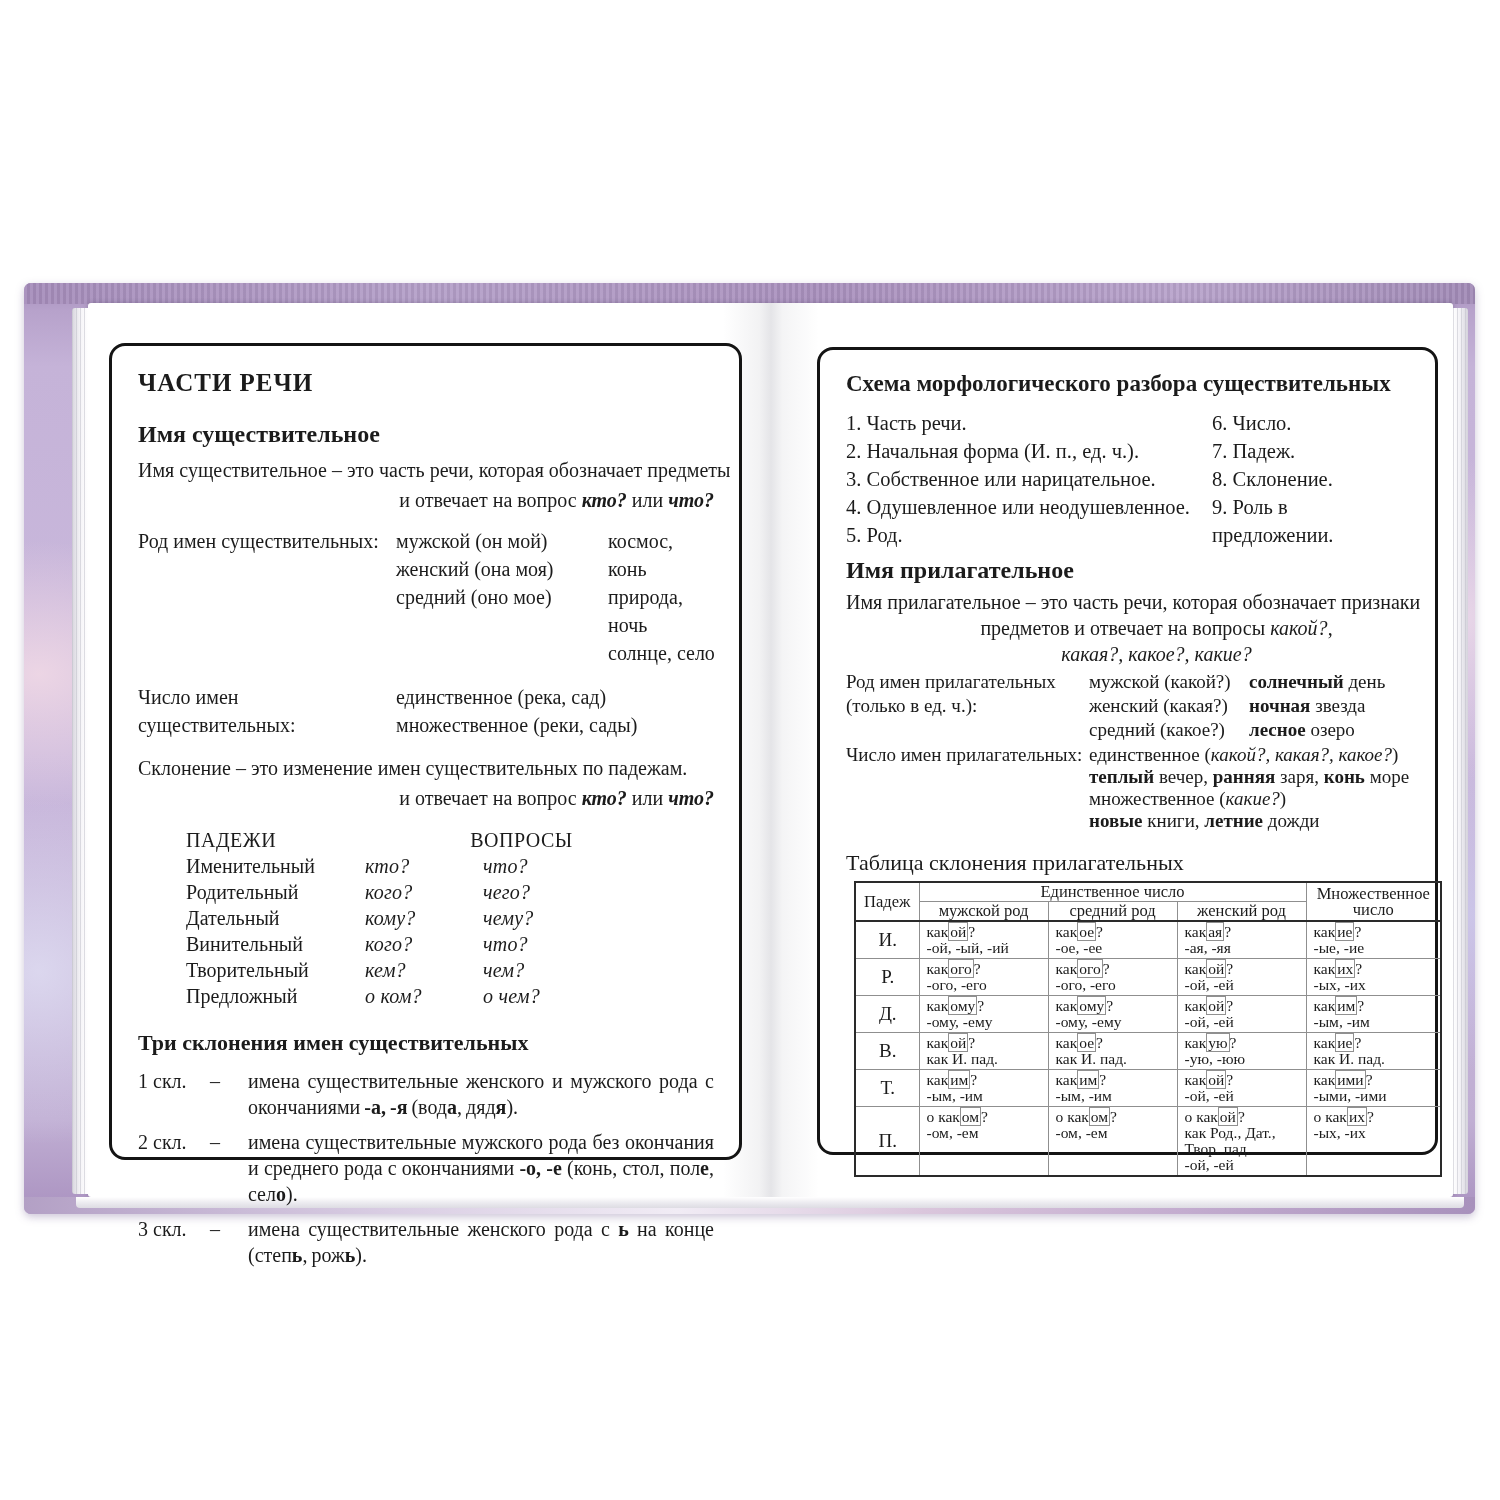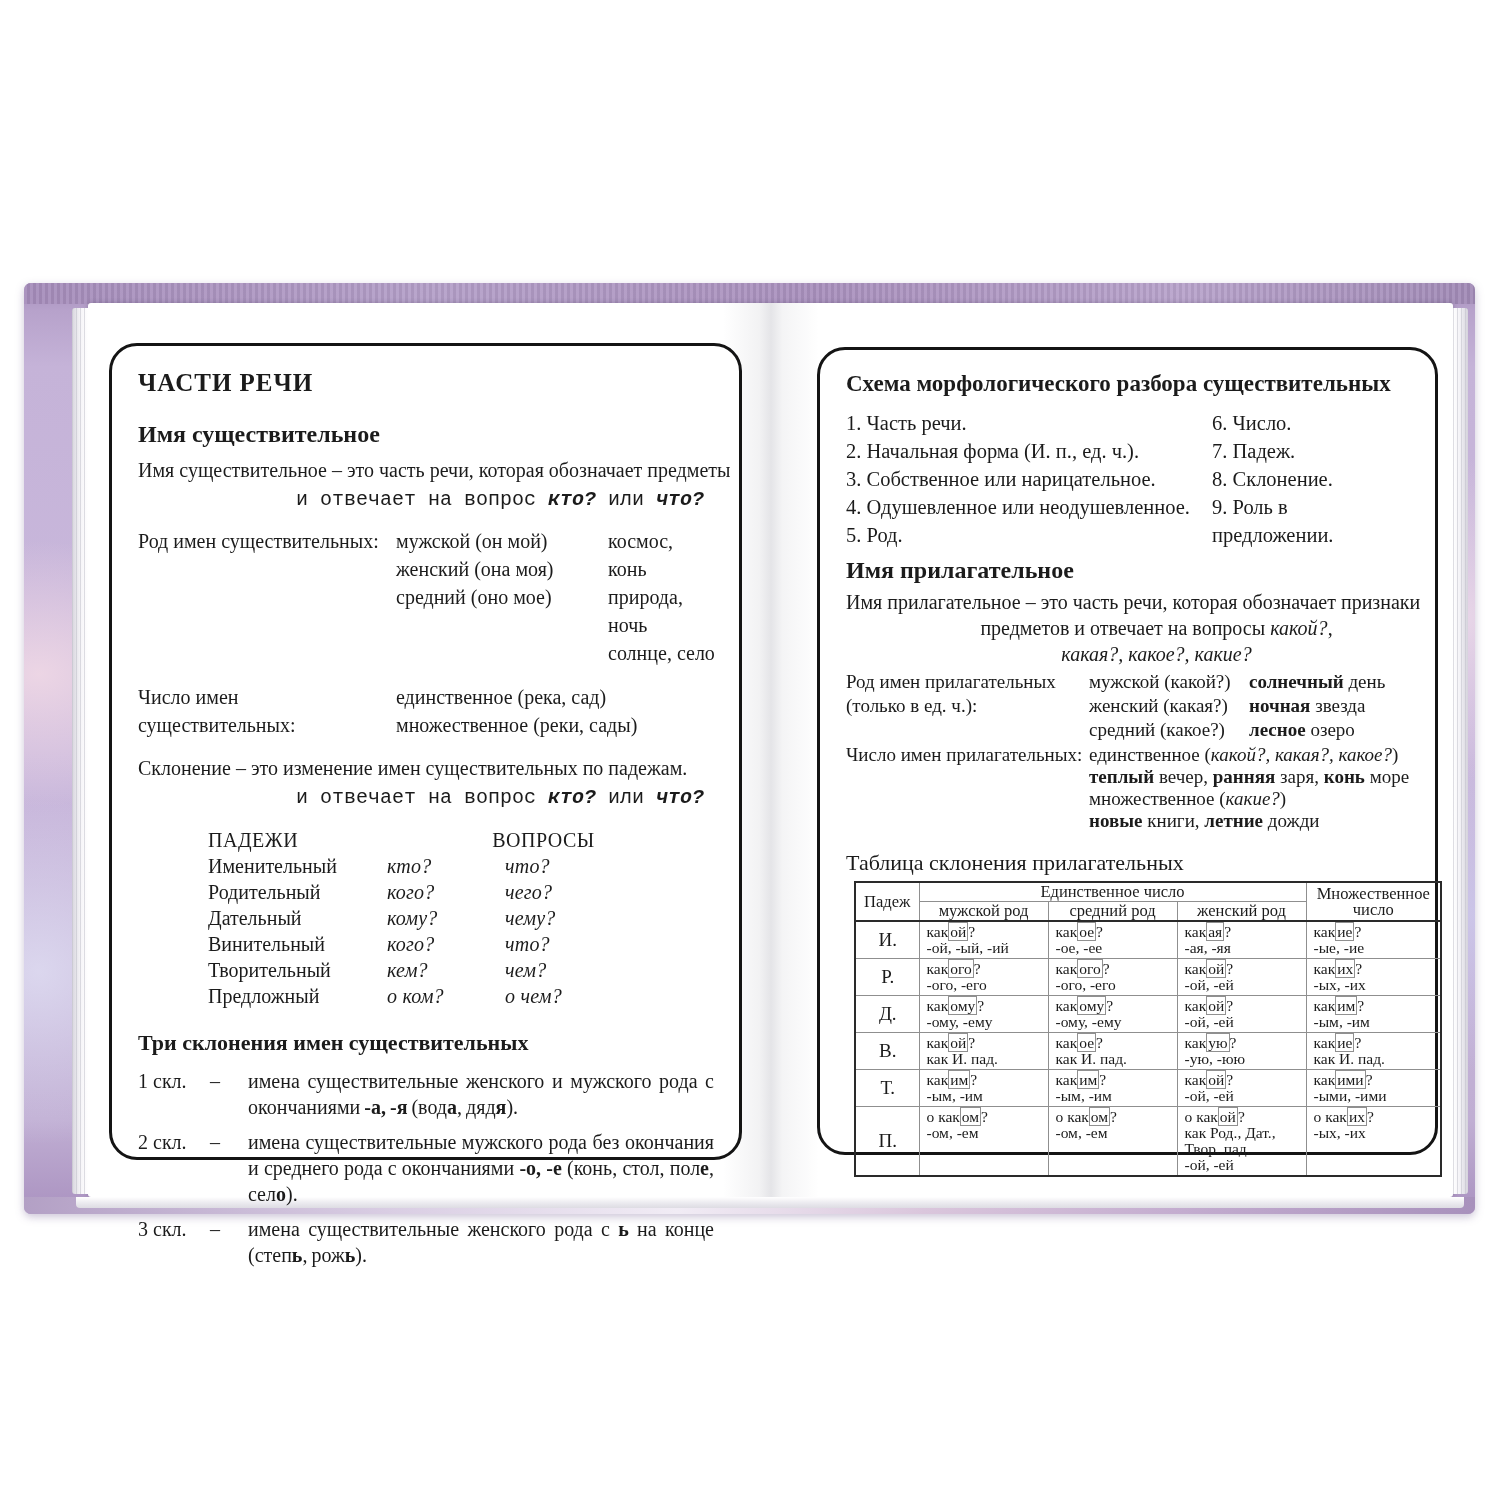--- a/index.html
+++ b/index.html
@@ -56,39 +56,39 @@
     position:absolute; left:-12px; right:-11px; bottom:-11px; height:11px;
     background:linear-gradient(180deg,#ffffff,#ebeaef 55%,#dddce3);
     border-radius:0 0 4px 4px;
   }
   .gutter {
     position:absolute; left:50%; top:0; bottom:0; width:96px; transform:translateX(-50%);
     background:linear-gradient(90deg, rgba(70,70,90,0) 0%, rgba(70,70,90,.07) 38%, rgba(90,90,110,.16) 50%, rgba(70,70,90,.06) 62%, rgba(70,70,90,0) 100%);
   }
   
   .frame {
-    position:absolute; border:3px solid #141414; border-radius:28px; background:#fff;
+    position:absolute; border:3px solid #141414; border-radius:16px; background:#fff;
     box-sizing:border-box;
   }
   .frame-left  { left:21px; top:40px;  width:633px; height:817px; padding:8px 0 0 26px; }
   .frame-right { left:729px; top:44px; width:621px; height:808px; padding:8px 26px 0 26px; }
 
   
   .h1 { font-size:25px; font-weight:bold; letter-spacing:1px; margin:14px 0 0 0; line-height:30px; }
   .h2 { font-size:24px; font-weight:bold; margin:22px 0 0 0; line-height:29px; }
   .h3 { font-size:22px; font-weight:bold; margin:20px 0 0 0; line-height:27px; }
   .nowrap { white-space:nowrap; }
 
   .def { margin-top:6px; font-size:20px; line-height:30px; width:576px; }
-  .def .center { text-align:center; padding-left:148px;font-family:Liberation Mono, monospace; }
+  .def .center { text-align:right; padding-left:148px; }
 
   .grid-gender { display:grid; grid-template-columns:258px 212px 1fr; margin-top:12px; font-size:20px; line-height:28px; width:578px; }
   .grid-number { display:grid; grid-template-columns:258px 1fr; margin-top:16px; font-size:20px; line-height:28px; width:578px; }
 
-  .cases { margin:14px 0 0 70px; font-size:20px; line-height:26px; width:470px; }
+  .cases { margin:14px 0 0 48px; font-size:20px; line-height:26px; width:470px; }
   .cases .row { display:grid; grid-template-columns:179px 118px 1fr; }
   .cases .hdr { letter-spacing:.5px; }
   .cases .vop { grid-column:2/4; padding-left:22px;text-align:center; }
   .cases .q i { letter-spacing:.2px; }
 
   .skl { display:grid; grid-template-columns:72px 38px 1fr; margin-top:9px; font-size:20px; line-height:26px; width:576px; }
   .skl .txt { text-align:justify; word-spacing:-1px; }
 
   
   .schema-h { font-size:23px; font-weight:bold; margin:12px 0 0 0; line-height:28px; }

